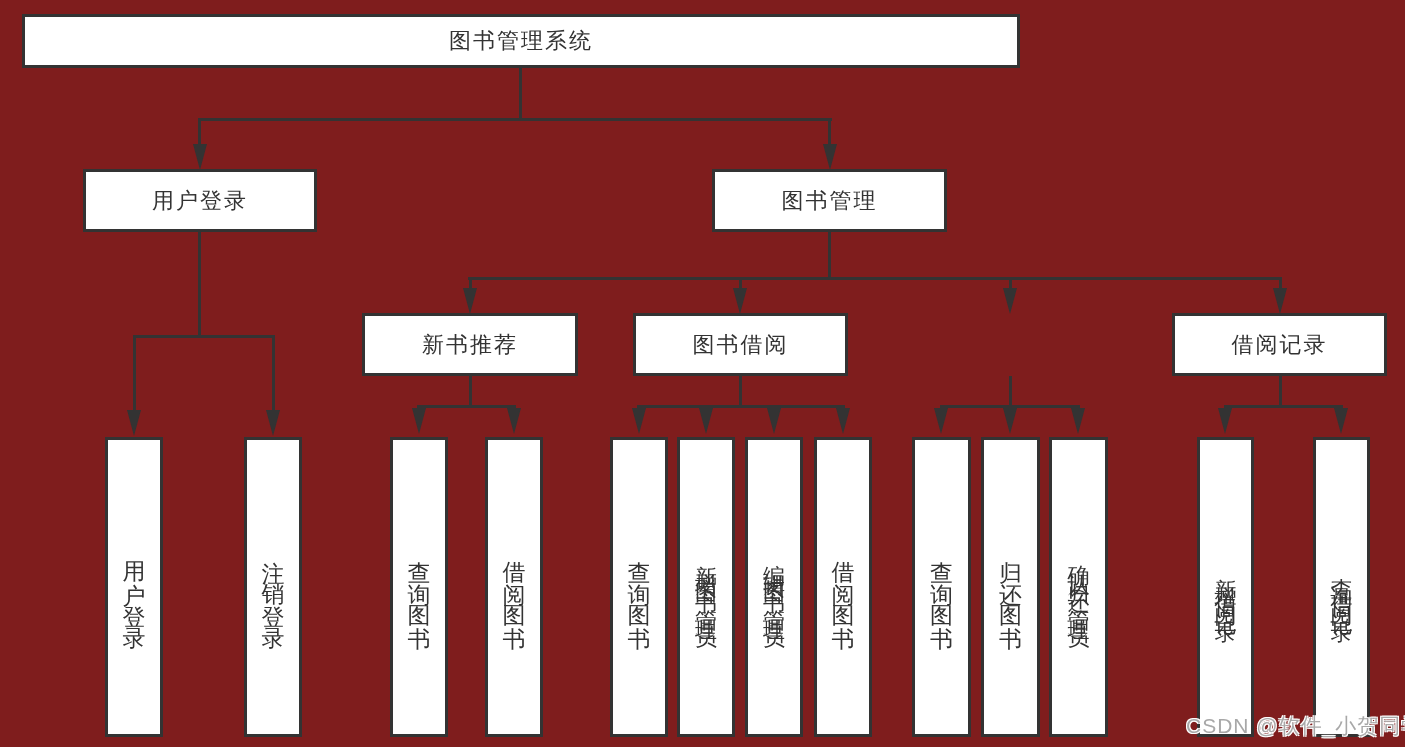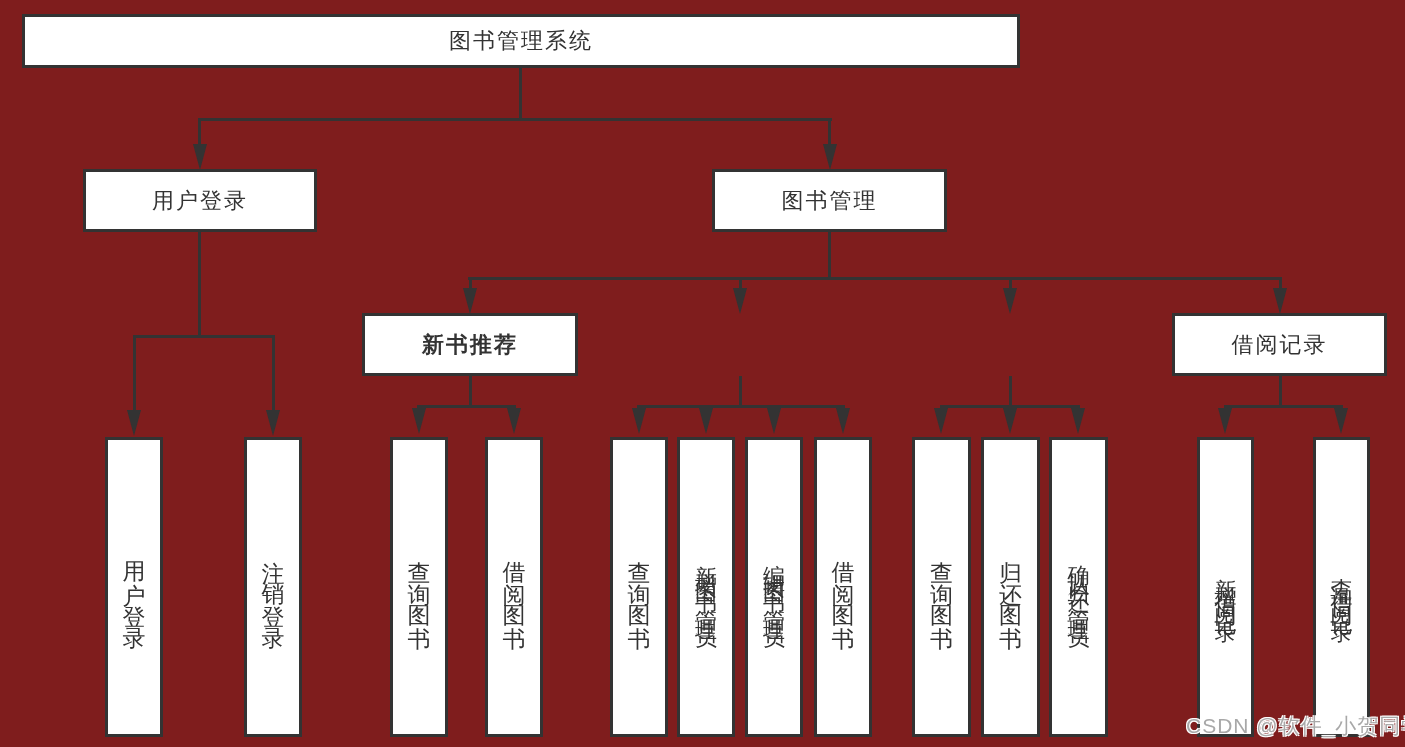--- a/index.html
+++ b/index.html
@@ -97,22 +97,25 @@
   <div class="hline" style="left:468px; top:277px; width:814px; height:3px;"></div>
   <div class="vline" style="left:469px; top:280px; width:3px; height:10px;"></div>
   <div class="arrow" style="left:463px; top:288px;"></div>
   <div class="vline" style="left:739px; top:280px; width:3px; height:10px;"></div>
   <div class="arrow" style="left:733px; top:288px;"></div>
   <div class="vline" style="left:1009px; top:280px; width:3px; height:10px;"></div>
   <div class="arrow" style="left:1003px; top:288px;"></div>
   <div class="vline" style="left:1279px; top:280px; width:3px; height:10px;"></div>
   <div class="arrow" style="left:1273px; top:288px;"></div>
 
-  <div class="box" style="left:362px; top:313px; width:216px; height:63px;font-weight:bold;">
+  <div class="box" style="left:362px; top:313px; width:216px; height:63px;">
     <span>新书推荐</span>
+  </div>
+  <div class="box" style="left:633px; top:313px; width:215px; height:63px;">
+    <span>图书借阅</span>
   </div>
   <div class="box" style="left:1172px; top:313px; width:215px; height:63px;">
     <span>借阅记录</span>
   </div>
 
   <div class="vline" style="left:469px; top:376px; width:3px; height:32px;"></div>
   <div class="hline" style="left:417px; top:405px; width:99px; height:3px;"></div>
   <div class="arrow" style="left:412px; top:408px;"></div>
   <div class="arrow" style="left:507px; top:408px;"></div>
 

